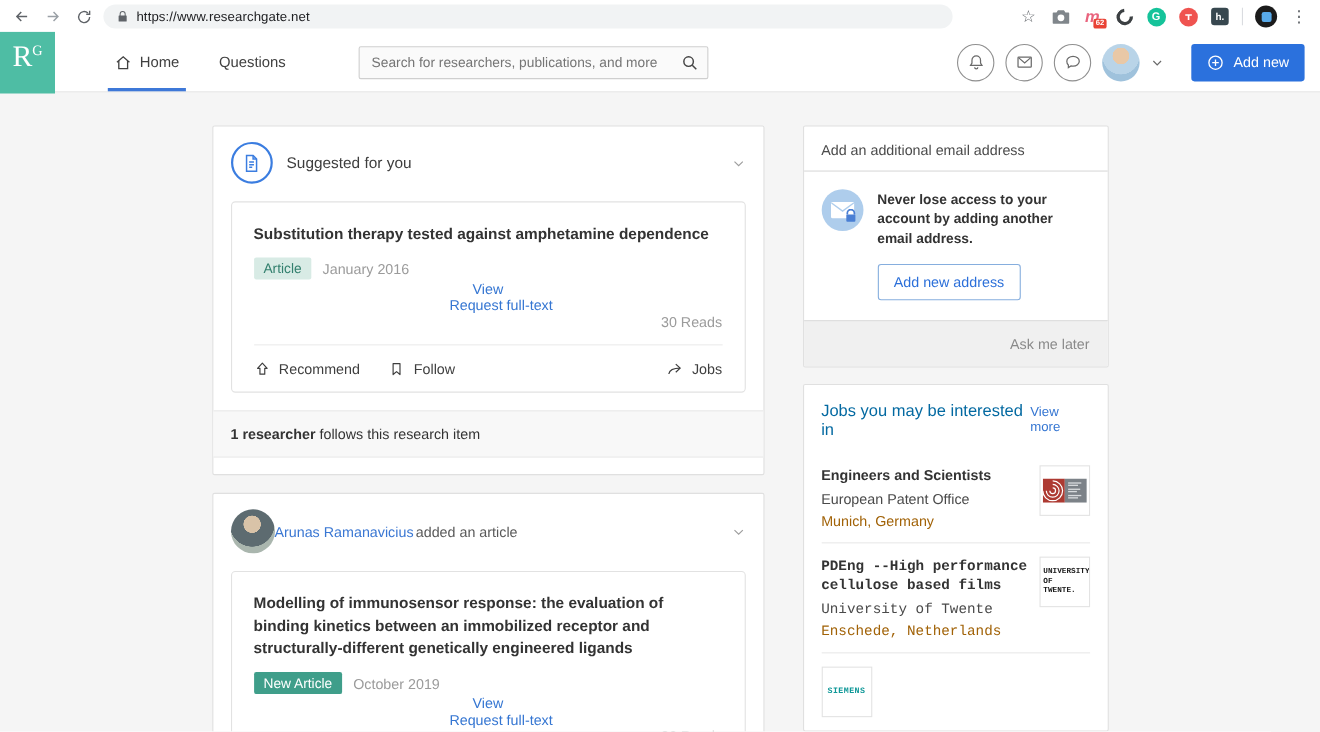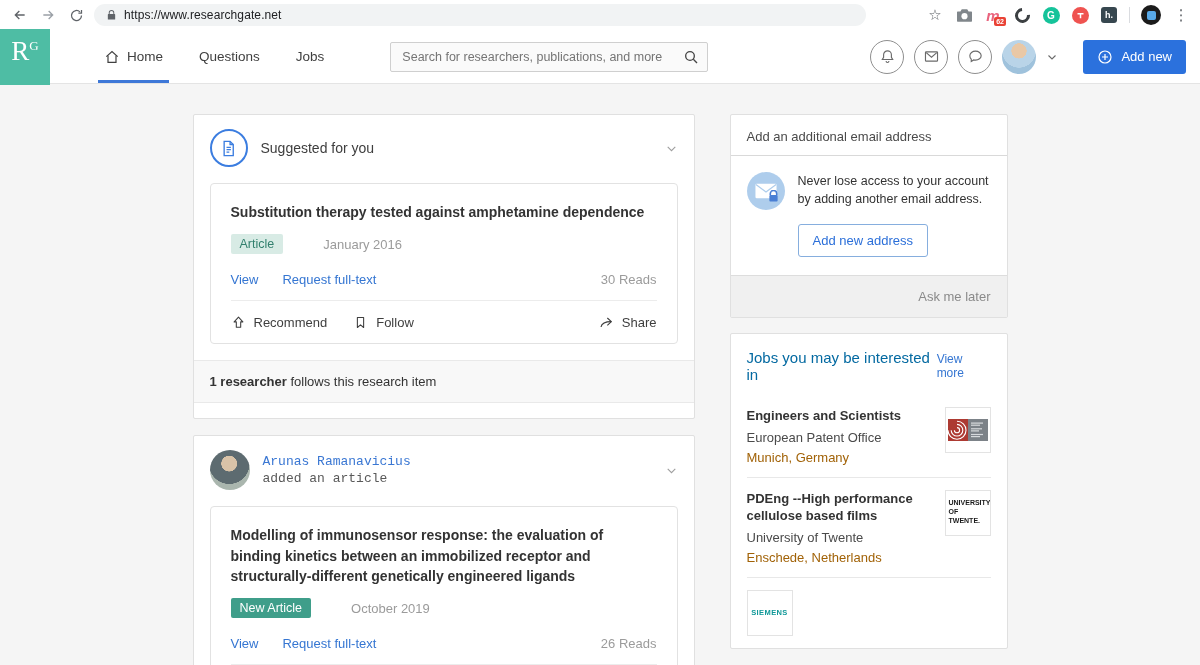--- a/index.html
+++ b/index.html
@@ -50,55 +50,55 @@
   aside { width:278px; display:flex; flex-direction:column; gap:15px; }
   .card { background:#fff; border:1px solid #e0e0e0; border-radius:2px; }
 
   
   .feed-head { display:flex; align-items:center; padding:14px 16px; }
   .sugg-icon { width:38px; height:38px; border:2px solid #3b7de0; border-radius:50%; display:flex; align-items:center; justify-content:center; flex:none; }
   .feed-head-label { margin-left:13px; font-size:14px; color:#3e3e3e; }
   .feed-head .chev { margin-left:auto; }
   .author-avatar { width:40px; height:40px; border-radius:50%; flex:none; cursor:pointer;
     background: radial-gradient(circle at 48% 34%, #d9c3a8 0 23%, #5d6b70 24% 60%, #aab6ae 61% 100%); }
-  .author-block { margin-left:13px; display:flex; flex-direction:column; gap:2px;font-family:Liberation Mono, monospace; }
+  .author-block { display:flex; flex-direction:row; gap:2px; }
   .author-name { font-size:13px; color:#3a77d3; cursor:pointer; }
   .author-action { font-size:13px; color:#595959; }
   .item { margin:2px 16px 16px; border:1px solid #e2e2e2; border-radius:4px; padding:18px 20px 0; }
   .item-title { font-size:14px; font-weight:bold; color:#333; line-height:1.45; cursor:pointer; }
-  .badge-row { margin-top:12px; display:flex; align-items:center;gap:30px; }
+  .badge-row { margin-top:12px; display:flex; align-items:center; }
   .badge-light { background:#d8ebe5; color:#33806e; font-size:12.5px; padding:3px 9px; border-radius:2px; }
   .badge-solid { background:#3f9e8a; color:#fff; font-size:12.5px; padding:3px 9px; border-radius:2px; }
   .item-date { margin-left:10px; color:#9b9b9b; font-size:13px; }
-  .links-row { display:flex; align-items:center; margin:18px 0 13px; }
+  .links-row { display:flex; align-items:center; margin:1px 0 13px;flex-direction:column; }
   .tlink { color:#3576d2; font-size:13px; cursor:pointer; }
   .tlink + .tlink { margin-left:24px; }
   .reads { margin-left:auto; color:#9b9b9b; font-size:13px; }
   .actions-row { border-top:1px solid #ececec; display:flex; align-items:center; padding:13px 0; gap:26px; }
   .action-btn { display:flex; align-items:center; gap:8px; font-size:13px; color:#3e3e3e; cursor:pointer; }
   .action-share { margin-left:auto; }
   .feed-foot { background:#f8f8f8; border-top:1px solid #e9e9e9; border-bottom:1px solid #e9e9e9; padding:13px 16px; font-size:13px; color:#333; }
   .feed-foot-pad { height:15px; }
 
   
   .email-head { padding:14px 16px 11px; font-size:13px; color:#4a4a4a; border-bottom:1px solid #d9d9d9; margin:0 0 0; }
   .email-body { display:flex; padding:16px 16px 0; gap:13px; }
   .email-icon { width:38px; height:38px; border-radius:50%; background:#aecdec; flex:none; display:flex; align-items:center; justify-content:center; position:relative; }
-  .email-text { font-size:12.5px; color:#333; line-height:1.45; }
+  .email-text { font-size:12.5px; color:#333; line-height:1.45;font-weight:bold; }
   .email-btn-row { padding:14px 2px 18px 67px; }
   .email-btn { background:#fff; border:1px solid #86aede; color:#2b6fd9; font-size:13px; padding:8px 14px; border-radius:3px; cursor:pointer; font-family:"Liberation Sans", sans-serif; }
   .email-foot { background:#f0f0f0; border-top:1px solid #ddd; padding:13px 16px; text-align:right; font-size:13px; color:#8a8a8a; }
   .email-foot span { cursor:pointer; }
 
   
   .jobs-head { display:flex; align-items:baseline; padding:15px 16px 12px; }
   .jobs-title { font-size:15px; color:#0369a1; }
   .view-more { margin-left:auto; font-size:12px; color:#3576d2; cursor:pointer; }
   .job-row { display:flex; margin:0 16px; padding:12px 0; gap:0; cursor:pointer; }
-  .job-row + .job-row { border-top:1px solid #e8e8e8; }
+  .job-row + .job-row { border-top:1px solid #e8e8e8;font-family:Liberation Mono, monospace; }
   .job-info { flex:1; min-width:0; }
   .job-title { font-size:13px; font-weight:bold; color:#333; line-height:1.35; }
   .job-company { font-size:13px; color:#4a4a4a; margin-top:5px; }
   .job-loc { font-size:13px; color:#a16207; margin-top:5px; }
   .job-logo { width:46px; height:46px; border:1px solid #e3e3e3; flex:none; display:flex; align-items:center; justify-content:center; background:#fff; overflow:hidden; }
   .logo-twente { font-size:7px; font-weight:bold; color:#1a1a1a; line-height:1.25; width:38px; }
   .logo-siemens { font-size:7.5px; font-weight:bold; color:#0f9898; letter-spacing:.4px; }
 
   svg { display:block; }
 </style>
@@ -178,23 +178,20 @@
         <span>
           <svg width="16" height="16" viewBox="0 0 24 24" fill="none" stroke="#404040" stroke-width="1.8">
               <path d="M3.5 11.5 12 4l8.5 7.5"></path>
               <path d="M6 9.8V20h12V9.8"></path>
             </svg>
         </span>
         <span>Home</span>
       </a>
       <a class="nav-item">
         <span>Questions</span>
-      </a>
-      <a class="nav-item">
-        <span>Jobs</span>
       </a>
     </nav>
     <div class="search-wrap">
       <input type="text" placeholder="Search for researchers, publications, and more" style="">
       <span class="search-icon">
         <svg width="16" height="16" viewBox="0 0 24 24" fill="none" stroke="#444" stroke-width="2">
             <circle cx="10.5" cy="10.5" r="6.5"></circle>
             <path d="M15.5 15.5 21 21"></path>
           </svg>
       </span>
@@ -289,21 +286,21 @@
               </span>
               <span>Follow</span>
             </span>
             <span class="action-btn action-share">
               <span>
                 <svg width="16" height="16" viewBox="0 0 24 24" fill="none" stroke="#3e3e3e" stroke-width="1.7" stroke-linejoin="round">
                     <path d="M14 6l6 5.5-6 5.5"></path>
                     <path d="M20 11.5C9.5 11.5 5.5 14 4.5 19.5"></path>
                   </svg>
               </span>
-              <span>Share</span>
+              <span>Jobs</span>
             </span>
           </div>
         </div>
         <div class="feed-foot">
           <b>1 researcher</b>
           <span>follows this research item</span>
         </div>
         <div class="feed-foot-pad"></div>
       </div>
 

